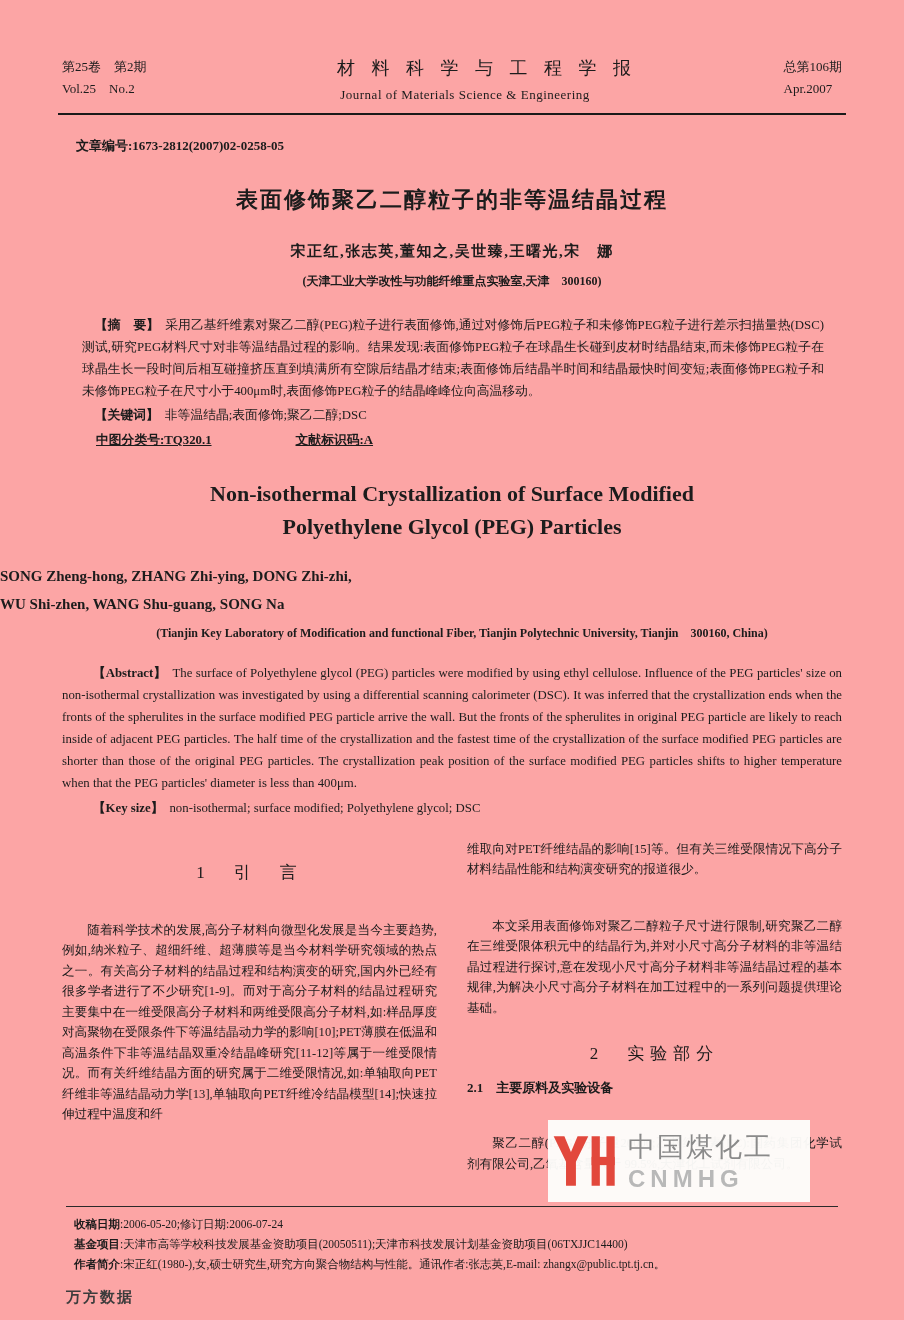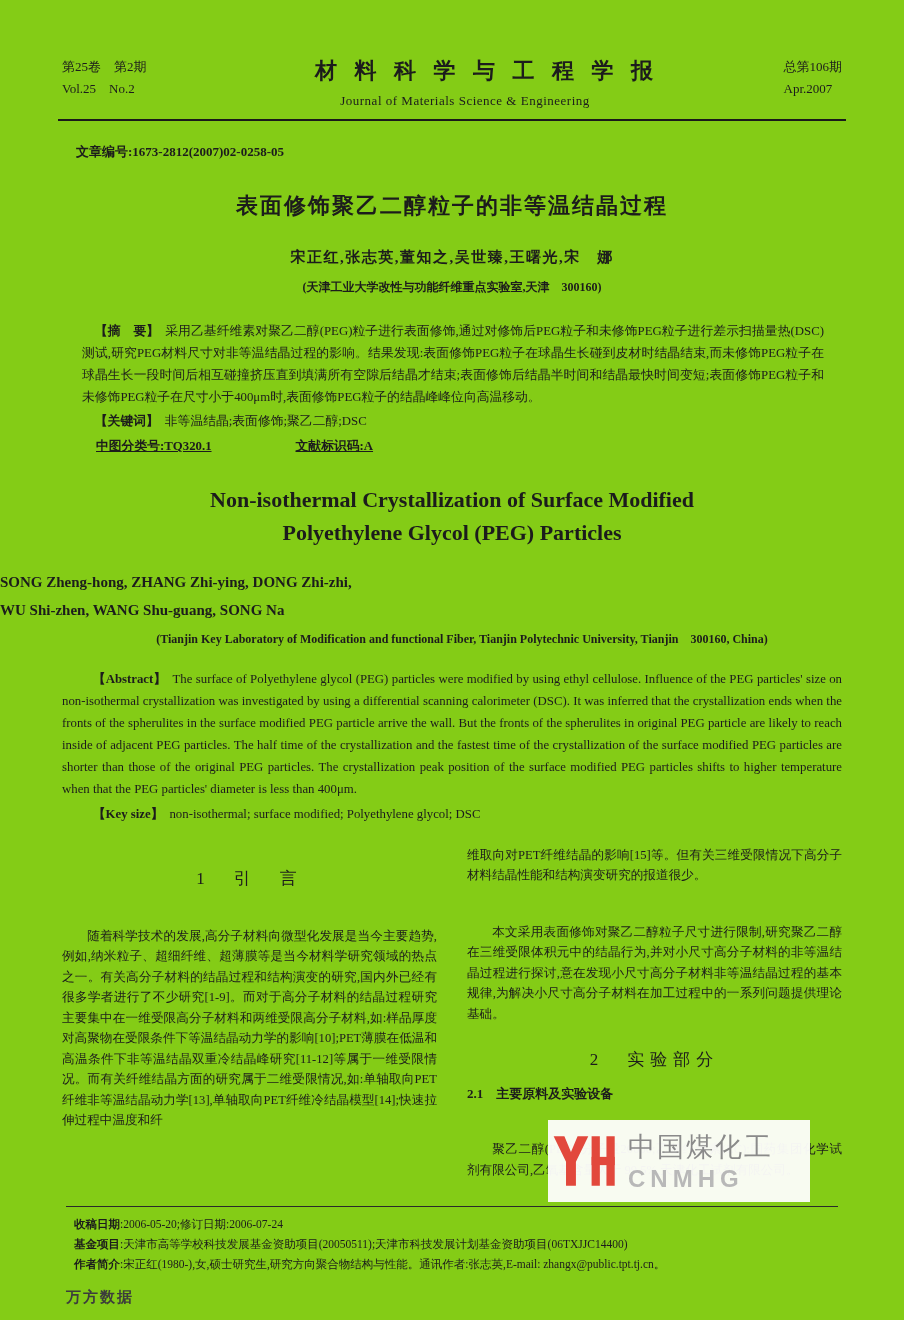--- a/index.html
+++ b/index.html
@@ -1,30 +1,30 @@
 <!DOCTYPE html>
 <html><head>
 <meta charset="utf-8">
 <style>
   * { margin:0; padding:0; box-sizing:border-box; }
   html,body { background:#e8e8e8; }
   .page {
     width:904px; height:1320px; margin:0 auto; position:relative;
-    background:#84cc16; color:#1c1c1c; overflow:hidden;
+    background:#fca5a5; color:#1c1c1c; overflow:hidden;
     font-family:"Liberation Serif","DejaVu Serif",serif;
   }
   
   .journal-header {
     display:flex; justify-content:space-between; align-items:flex-start;
     padding:56px 62px 6px 62px;
   }
   .jh-left,.jh-right { font-size:13px; line-height:1.7; white-space:nowrap; }
   .jh-right { text-align:left; }
   .jh-center { text-align:center; flex:1; }
-  .journal-cn { font-size:22px; font-weight:bold; letter-spacing:6px;padding-left:44px; }
+  .journal-cn { font-size:18px; font-weight:normal; letter-spacing:6px;padding-left:44px; }
   .journal-en { font-size:13px; margin-top:7px; letter-spacing:0.5px; }
   .header-rule { border-top:2px solid #1a1a1a; margin:4px 58px 0 58px; }
   
   .article-no { font-size:13px; font-weight:bold; margin:22px 0 0 76px; }
   .cn-title { font-size:22px; font-weight:bold; letter-spacing:2px; text-align:center; margin-top:30px; }
   .cn-authors { font-size:15px; font-weight:bold; letter-spacing:1.5px; text-align:center; margin-top:27px; }
   .cn-affiliation { font-size:12px; font-weight:bold; text-align:center; margin-top:12px; }
   .cn-abstract { font-size:12.8px; line-height:1.72; text-align:justify; margin:24px 80px 0 82px; text-indent:1em; }
   .cn-keywords { font-size:12.8px; margin:5px 80px 0 82px; text-indent:1em; }
   .inline-label { font-weight:bold; margin-right:6px; }

